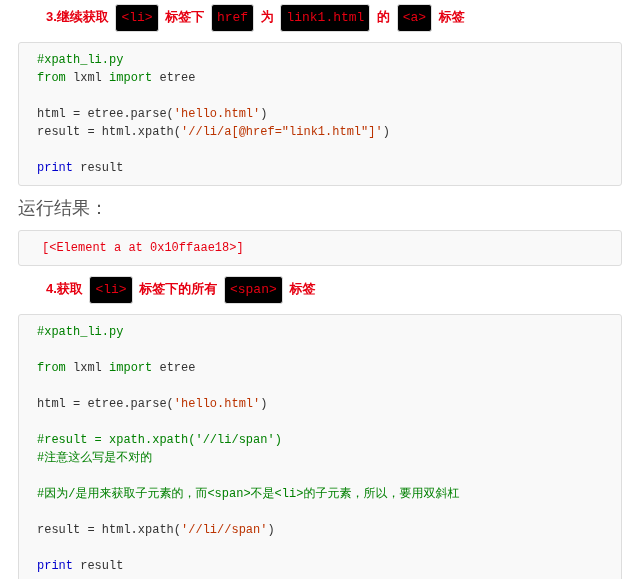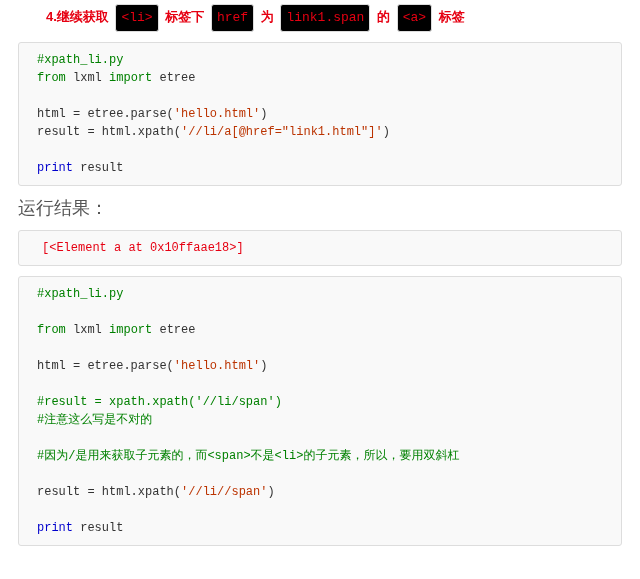--- a/index.html
+++ b/index.html
@@ -68,43 +68,50 @@
     font-size: 18px;
     margin: 10px 0 10px 0;
   }
 </style>
 </head>
 <body>
 
 <div class="content">
 
   <div class="heading">
-    <span>4.继续获取</span>
+    <span>3.继续获取</span>
     <span class="pill">&lt;li&gt;</span>
     <span>标签下</span>
     <span class="pill">href</span>
     <span>为</span>
-    <span class="pill">link1.span</span>
+    <span class="pill">link1.html</span>
     <span>的</span>
     <span class="pill">&lt;a&gt;</span>
     <span>标签</span>
   </div>
 
   <div class="code-block"><span class="cm">#xpath_li.py</span>
 <span class="kw">from</span><span> lxml </span><span class="kw">import</span><span> etree</span>
 <span></span>
 <span>html = etree.parse(</span><span class="str">'hello.html'</span><span>)</span>
 <span>result = html.xpath(</span><span class="str">'//li/a[@href="link1.html"]'</span><span>)</span>
 <span></span>
 <span class="bi">print</span><span> result</span></div>
 
   <div class="run-label">运行结果：</div>
 
   <div class="result-block">[&lt;Element a at 0x10ffaae18&gt;]</div>
 
+  <div class="heading">
+    <span>4.获取</span>
+    <span class="pill">&lt;li&gt;</span>
+    <span>标签下的所有</span>
+    <span class="pill">&lt;span&gt;</span>
+    <span>标签</span>
+  </div>
 
   <div class="code-block"><span class="cm">#xpath_li.py</span>
 <span></span>
 <span class="kw">from</span><span> lxml </span><span class="kw">import</span><span> etree</span>
 <span></span>
 <span>html = etree.parse(</span><span class="str">'hello.html'</span><span>)</span>
 <span></span>
 <span class="cm">#result = xpath.xpath('//li/span')</span>
 <span class="cm">#注意这么写是不对的</span>
 <span></span>

